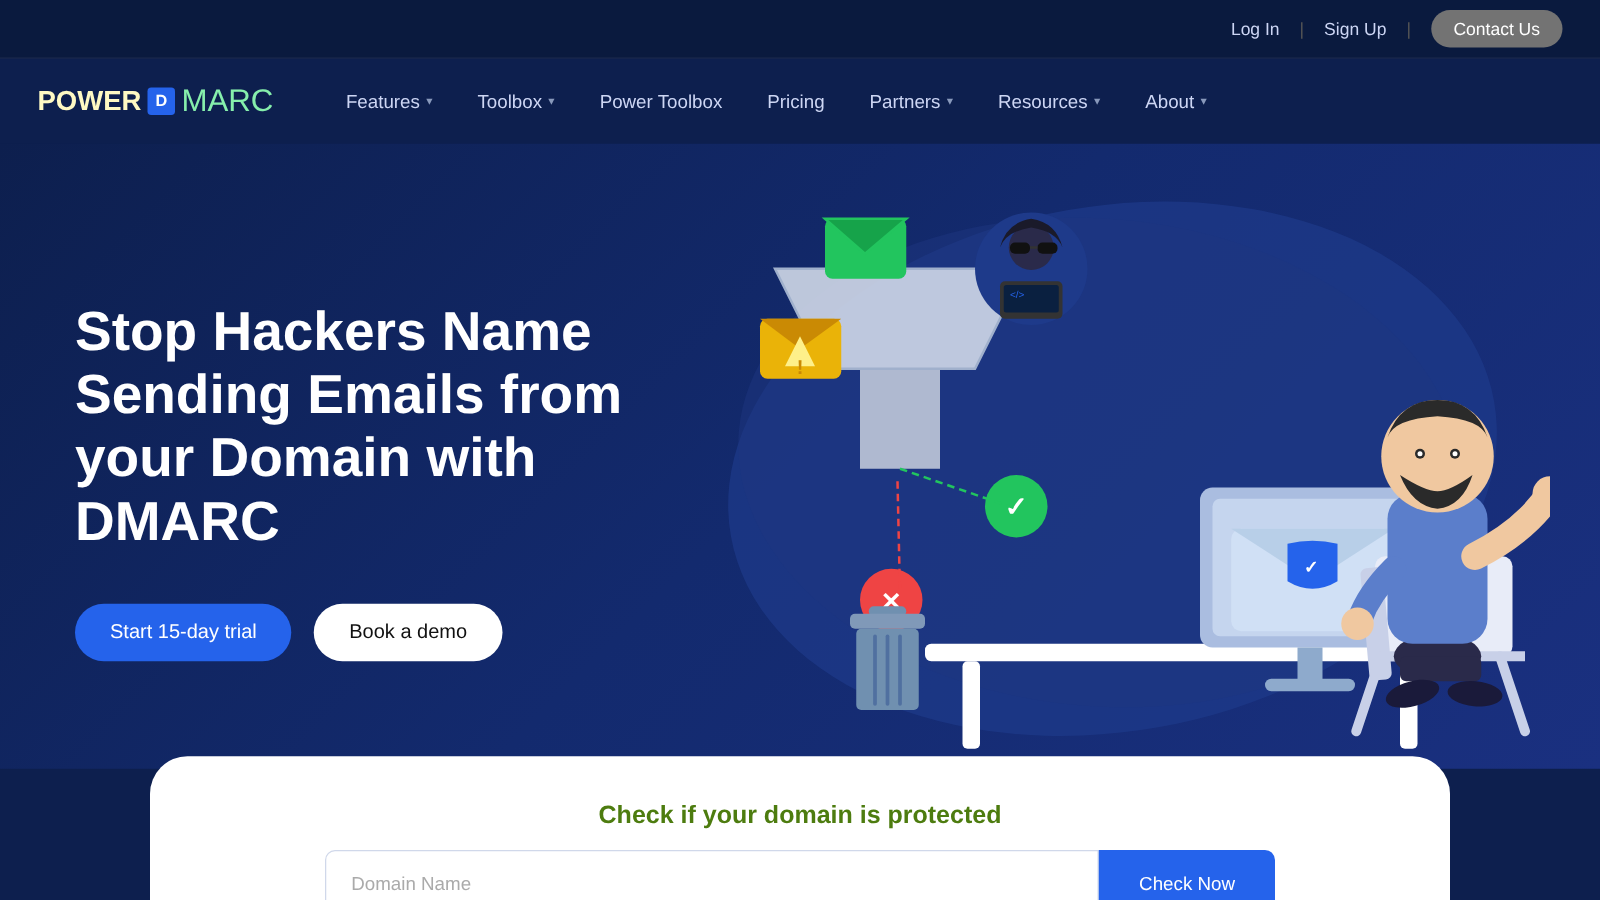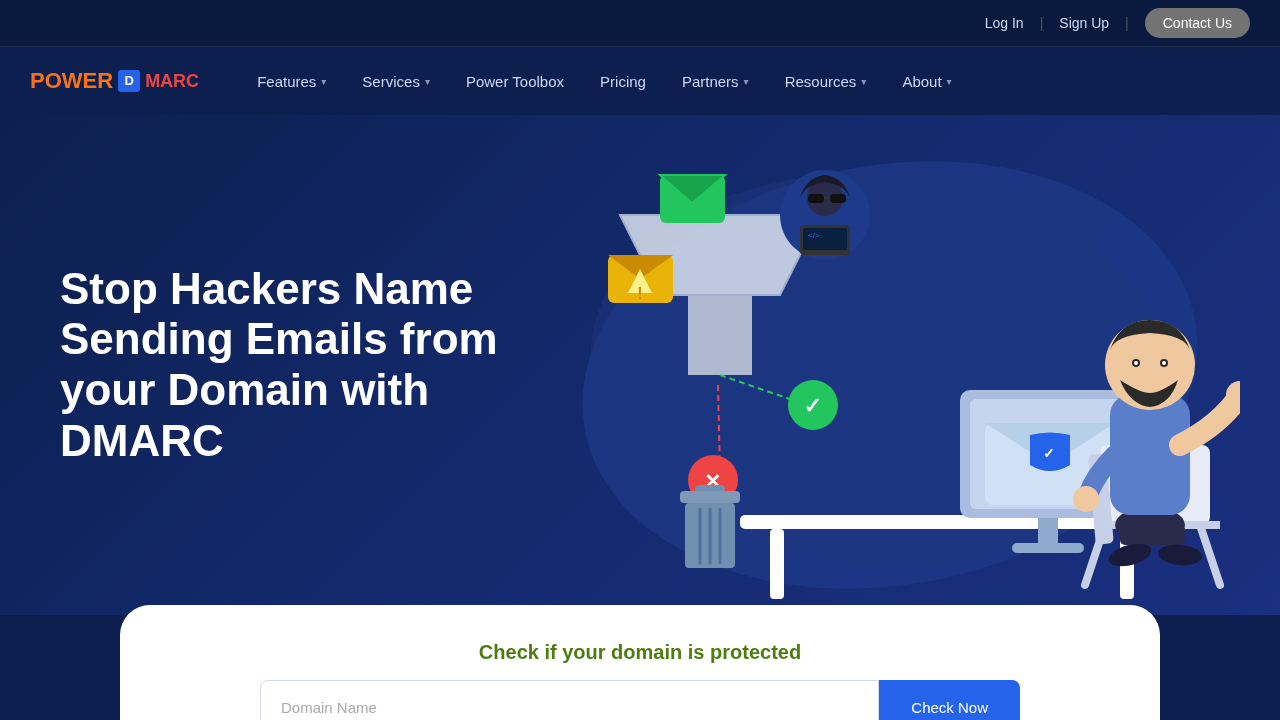--- a/index.html
+++ b/index.html
@@ -46,40 +46,40 @@
       display: flex;
       align-items: center;
       gap: 4px;
       margin-right: 40px;
       text-decoration: none;
       flex-shrink: 0;
     }
     .logo-text-power {
       font-size: 22px;
       font-weight: 600;
-      color: #f97316;
+      color: #fef9c3;
       letter-spacing: 0;
     }
     .logo-icon {
       display: inline-block;
       width: 22px;
       height: 22px;
       background: #2563eb;
       border-radius: 3px;
       color: white;
       font-size: 13px;
       font-weight: bold;
       text-align: center;
       line-height: 22px;
       margin: 0 1px;
     }
     .logo-text-dmarc {
-      font-size: 18px;
-      font-weight: 700;
-      color: #ef4444;
+      font-size: 25px;
+      font-weight: 400;
+      color: #86efac;
     }
     .nav-items {
       display: flex;
       align-items: center;
       gap: 0;
       flex: 1;
     }
     .nav-item {
       display: flex;
       align-items: center;
@@ -215,21 +215,21 @@
     <span class="logo-text-power">POWER</span>
     <span class="logo-icon">D</span>
     <span class="logo-text-dmarc">MARC</span>
   </a>
   <div class="nav-items">
     <a class="nav-item" href="#">
       <span>Features</span>
       <span class="nav-chevron">▾</span>
     </a>
     <a class="nav-item" href="#">
-      <span>Services</span>
+      <span>Toolbox</span>
       <span class="nav-chevron">▾</span>
     </a>
     <a class="nav-item" href="#">
       <span>Power Toolbox</span>
     </a>
     <a class="nav-item" href="#">
       <span>Pricing</span>
     </a>
     <a class="nav-item" href="#">
       <span>Partners</span>
@@ -242,20 +242,24 @@
     <a class="nav-item" href="#">
       <span>About</span>
       <span class="nav-chevron">▾</span>
     </a>
   </div>
 </nav>
 
 <section class="hero">
   <div class="hero-content">
     <h1 class="hero-title">Stop Hackers Name Sending Emails from your Domain with DMARC</h1>
+    <div class="hero-buttons">
+      <button class="btn-trial">Start 15-day trial</button>
+      <button class="btn-demo">Book a demo</button>
+    </div>
   </div>
 
   <div class="hero-illustration">
     <svg viewBox="0 0 700 460" width="700" height="460" style="position:absolute;top:0;left:0;">
 
       <ellipse cx="350" cy="220" rx="310" ry="210" fill="#1e3a8a" opacity="0.7" transform="rotate(-10 350 220)"></ellipse>
       <ellipse cx="340" cy="215" rx="290" ry="195" fill="#1e3580" opacity="0.5" transform="rotate(5 340 215)"></ellipse>
 
       <rect x="200" y="360" width="420" height="14" rx="5" fill="white"></rect>
 

